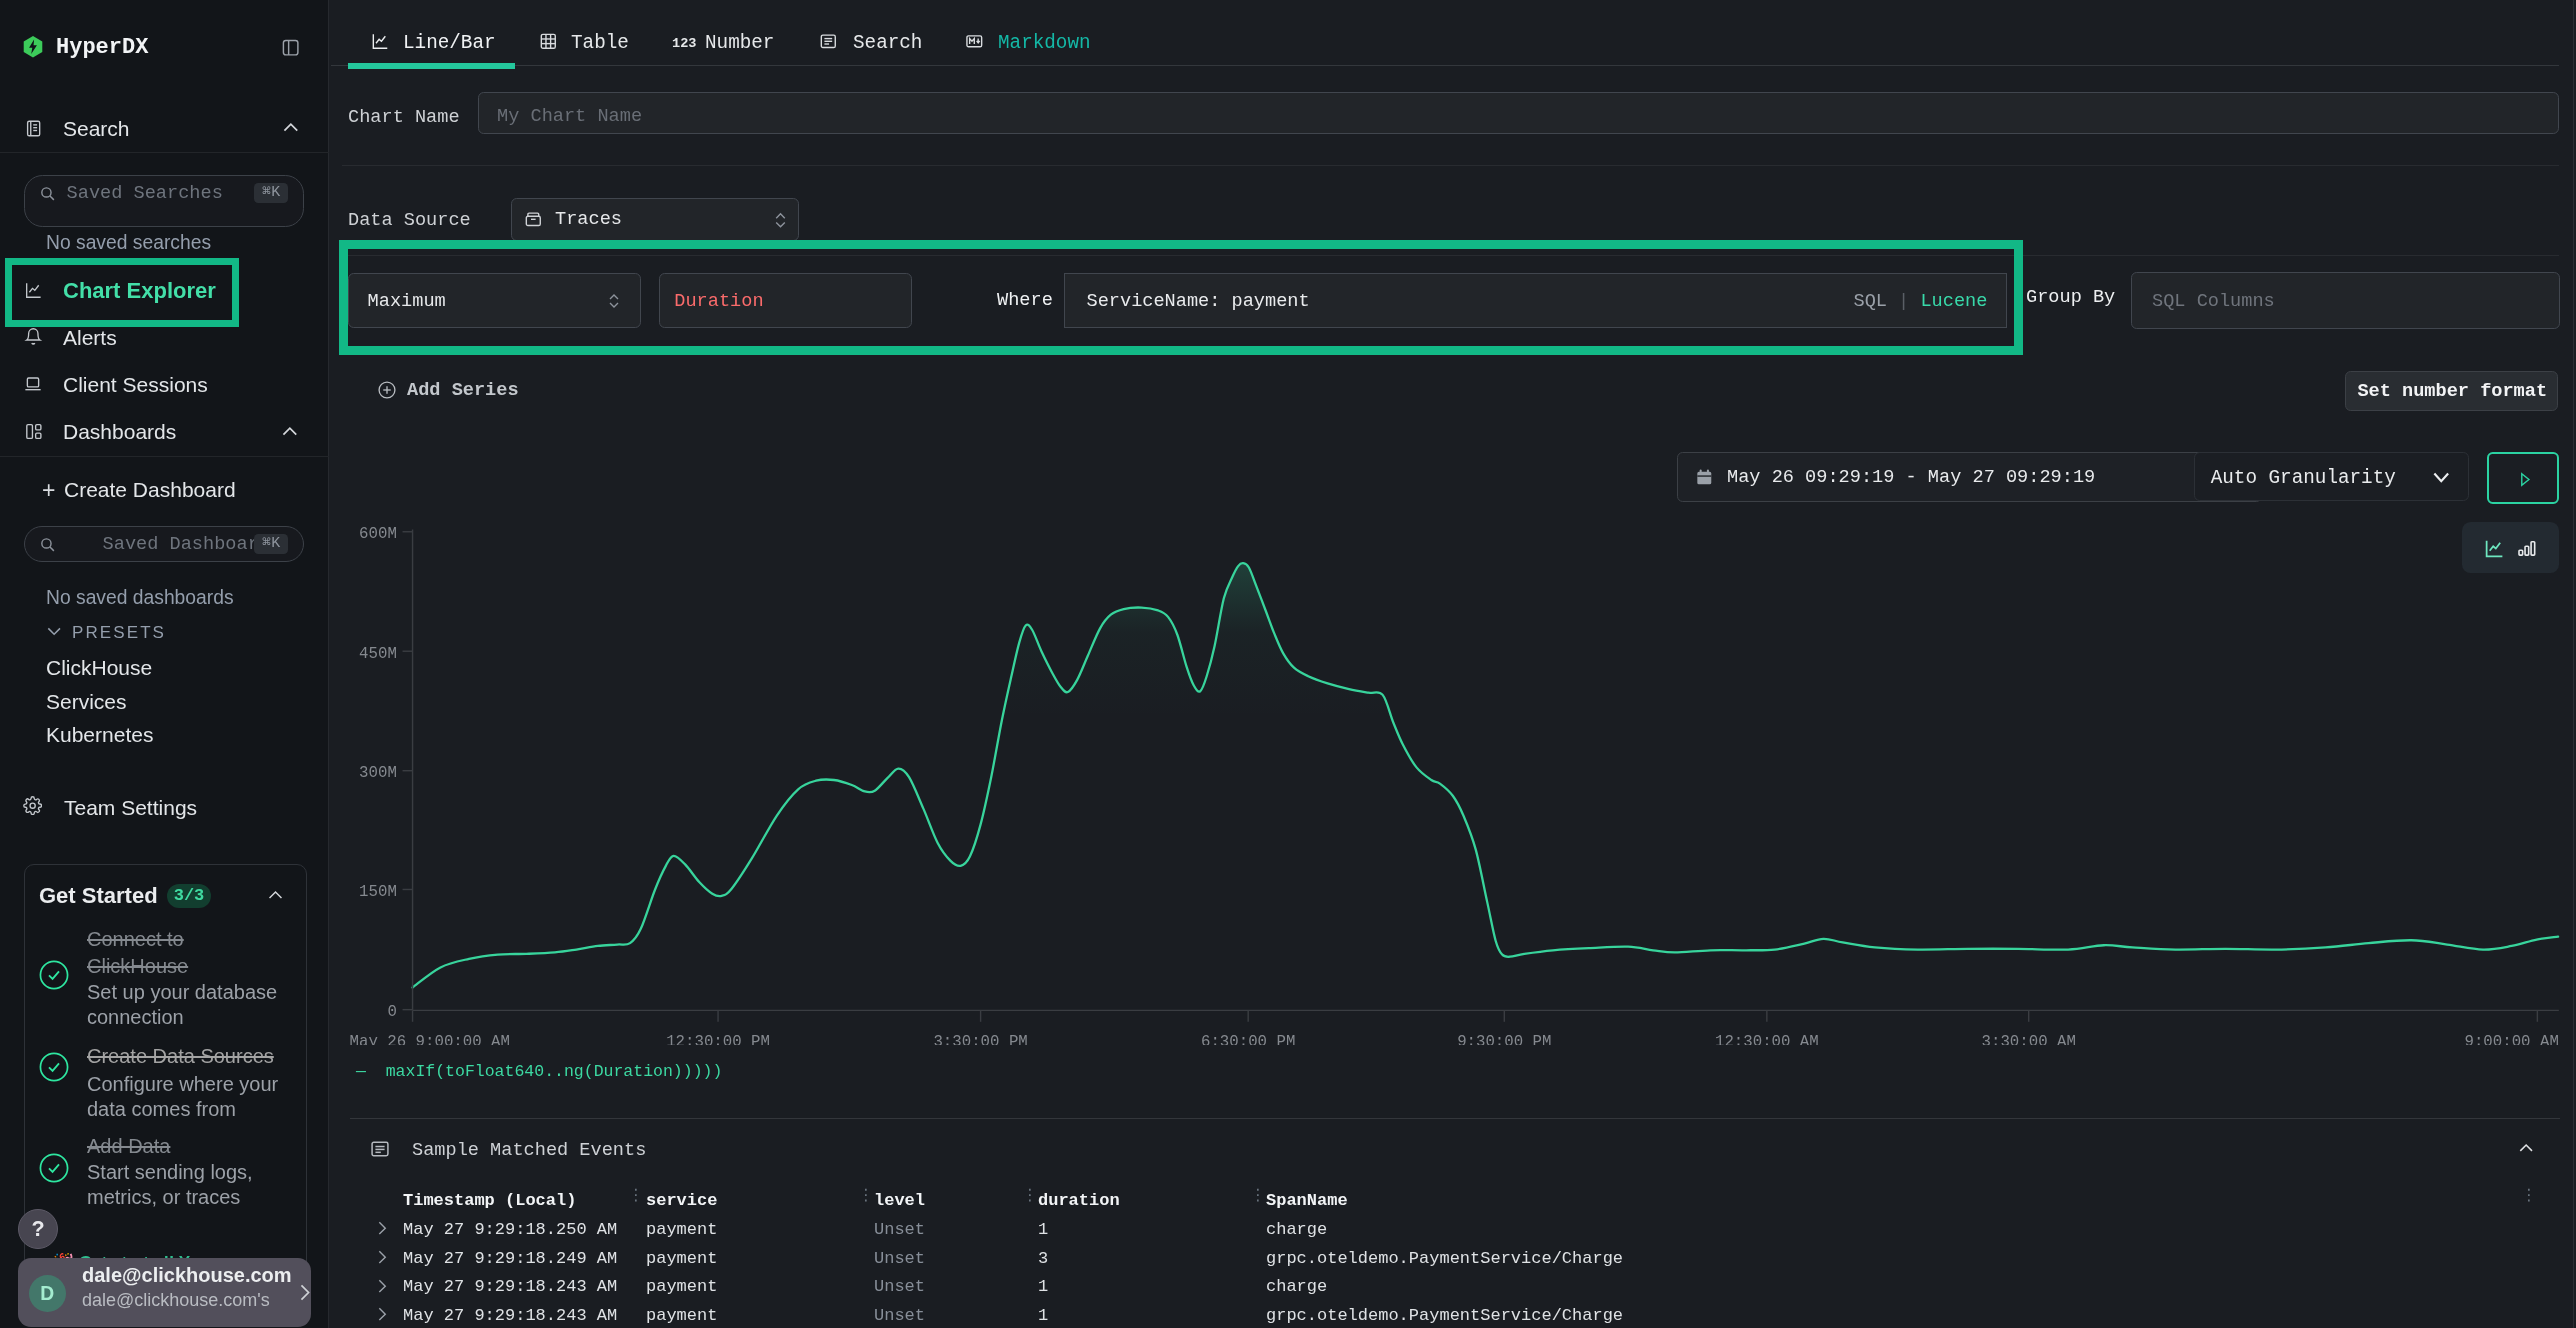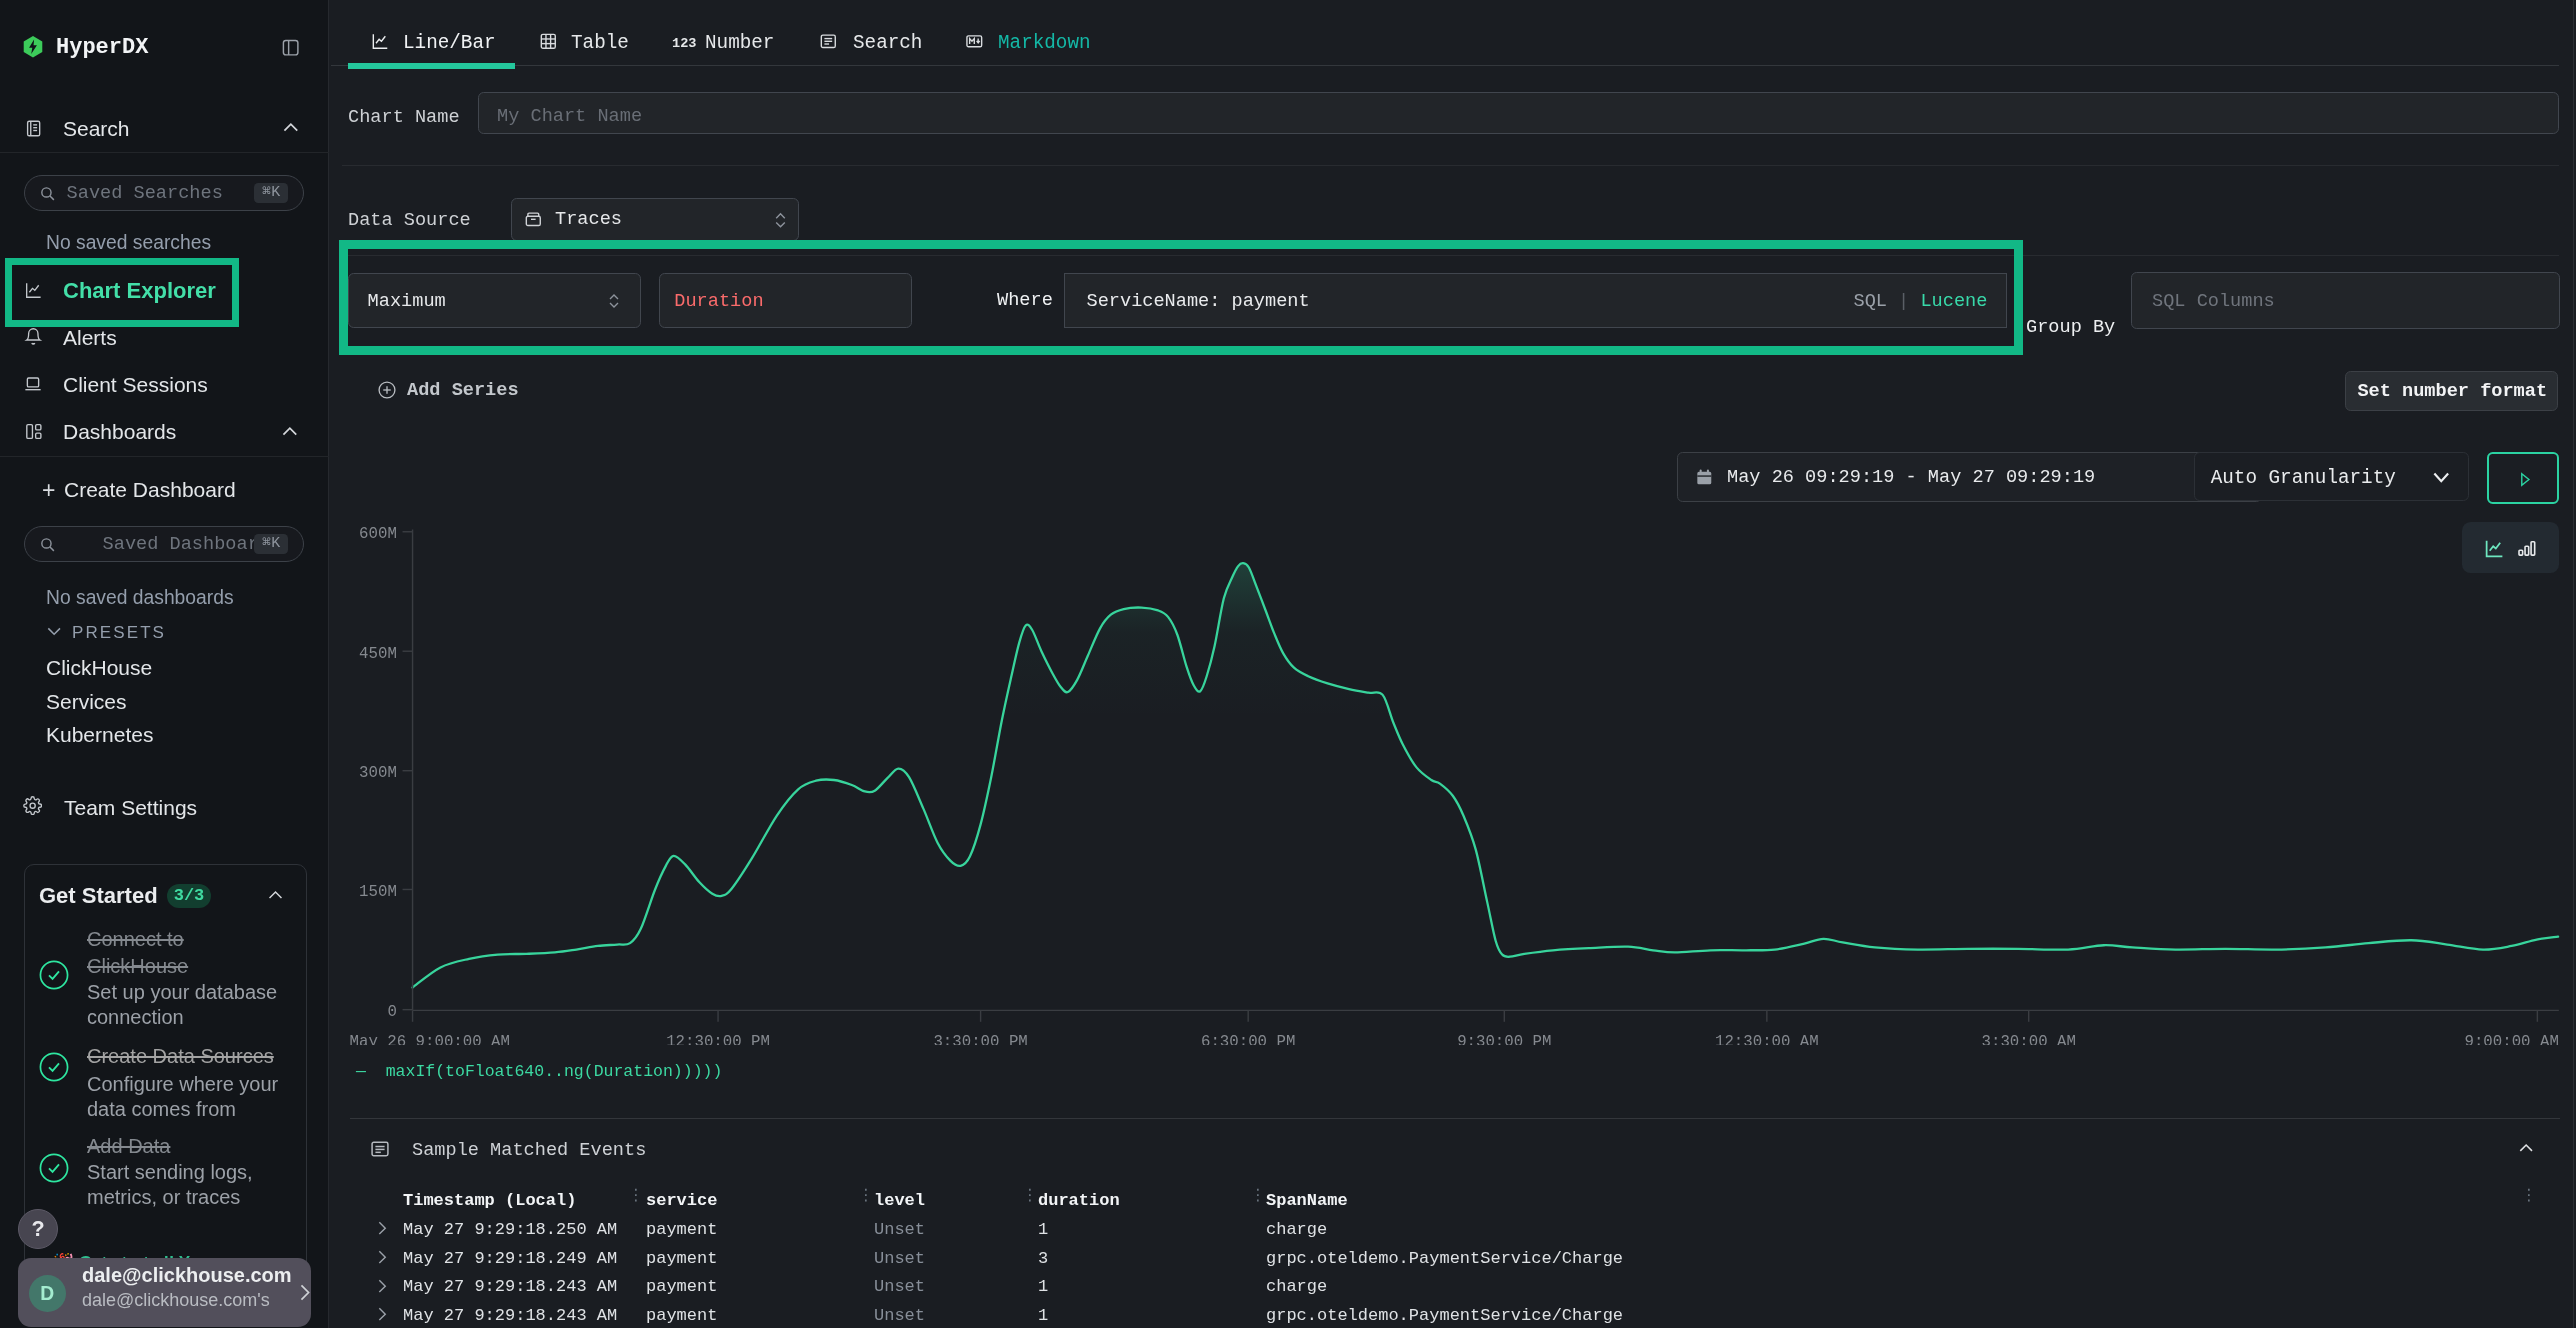--- a/index.html
+++ b/index.html
@@ -30,21 +30,21 @@
       <line x1="11.5" y1="7.5" x2="16.3" y2="7.5"></line>
       <line x1="11.5" y1="11" x2="16.3" y2="11"></line>
       <line x1="11.5" y1="14.5" x2="16.3" y2="14.5"></line>
     </svg>
   <div class="abs" style="left:63px;top:117px;font-size:21px;font-weight:500;color:#e3e6e9;">Search</div>
   <svg class="abs" style="left:283px;top:122px;" width="15.7" height="10" viewBox="0 0 22 14" fill="none" stroke="#d4d7db" stroke-width="2.4">
       <path d="M2 12 L11 3 L20 12"></path>
     </svg>
   <div class="abs" style="left:0;top:152px;width:329px;height:1.4px;background:#222529;"></div>
 
-  <div class="abs" style="left:23.6px;top:175px;width:280px;height:36px;border:1.4px solid #3c4148;border-radius:18.6px;background:#17191e;text-decoration:underline;">
+  <div class="abs" style="left:23.6px;top:175px;width:280px;height:52px;border:1.4px solid #3c4148;border-radius:18.6px;background:#17191e;text-decoration:underline;">
     <svg class="abs" style="left:14.3px;top:8.6px;" width="17" height="17" viewBox="0 0 24 24" fill="none" stroke="#8d939c" stroke-width="2">
         <circle cx="10.5" cy="10.5" r="6.5"></circle>
         <line x1="15.5" y1="15.5" x2="21" y2="21"></line>
       </svg>
     <div class="abs mono" style="left:42px;top:7.2px;font-size:18.6px;color:#6e747d;">Saved Searches</div>
     <div class="abs mono" style="right:14.3px;top:7.2px;width:34px;height:20px;background:#2b2f35;border-radius:4.3px;color:#8f959e;font-size:15px;text-align:center;line-height:20px;">⌘K</div>
   </div>
   <div class="abs" style="left:46px;top:232px;font-size:19.3px;color:#949eac;">No saved searches</div>
 
   <div class="abs" style="left:5px;top:258px;width:234px;height:69px;border:7.2px solid #12b886;"></div>
@@ -217,21 +217,21 @@
       </svg>
   </div>
   <div class="abs" style="left:328px;top:273px;width:253px;height:55px;background:#222529;border:1.4px solid #41464e;border-radius:5.7px;">
     <div class="abs mono" style="left:14.3px;top:16.5px;font-size:18.6px;color:#fa6b6b;">Duration</div>
   </div>
   <div class="abs mono" style="left:666px;top:290px;font-size:18.6px;color:#f0f2f4;">Where</div>
   <div class="abs" style="left:733px;top:273px;width:943px;height:55px;background:#222529;border:1.4px solid #41464e;border-radius:0;">
     <div class="abs mono" style="left:21.5px;top:16.5px;font-size:18.6px;color:#e9ebed;">ServiceName: payment</div>
     <div class="abs mono" style="right:18.6px;top:17px;font-size:18.6px;color:#9aa0a8;">SQL <span style="color:#5a5f66;">|</span> <span style="color:#38d9a9;">Lucene</span></div>
   </div>
-  <div class="abs mono" style="left:1695px;top:287px;font-size:18.6px;color:#edeff1;margin-top:30px;">Group By</div>
+  <div class="abs mono" style="left:1695px;top:287px;font-size:18.6px;color:#edeff1;">Group By</div>
   <div class="abs" style="left:1800px;top:272px;width:429px;height:57px;background:#222529;border:1.4px solid #41464e;border-radius:5.7px;">
     <div class="abs mono" style="left:20px;top:18px;font-size:18.6px;color:#6f747c;">SQL Columns</div>
   </div>
 
   <div class="abs" style="left:7.9px;top:240px;width:1684px;height:115px;border:9.3px solid #12b886;"></div>
 
   <svg class="abs" style="left:46px;top:380px;" width="20" height="20" viewBox="0 0 24 24" fill="none" stroke="#b9bdc2" stroke-width="1.6">
       <circle cx="12" cy="12" r="9.5"></circle>
       <line x1="12" y1="7.5" x2="12" y2="16.5"></line>
       <line x1="7.5" y1="12" x2="16.5" y2="12"></line>

